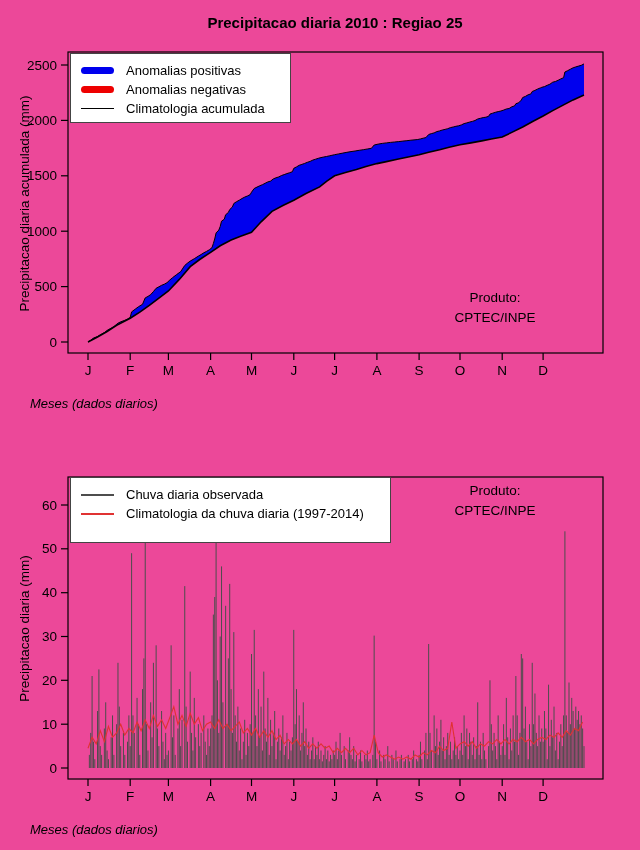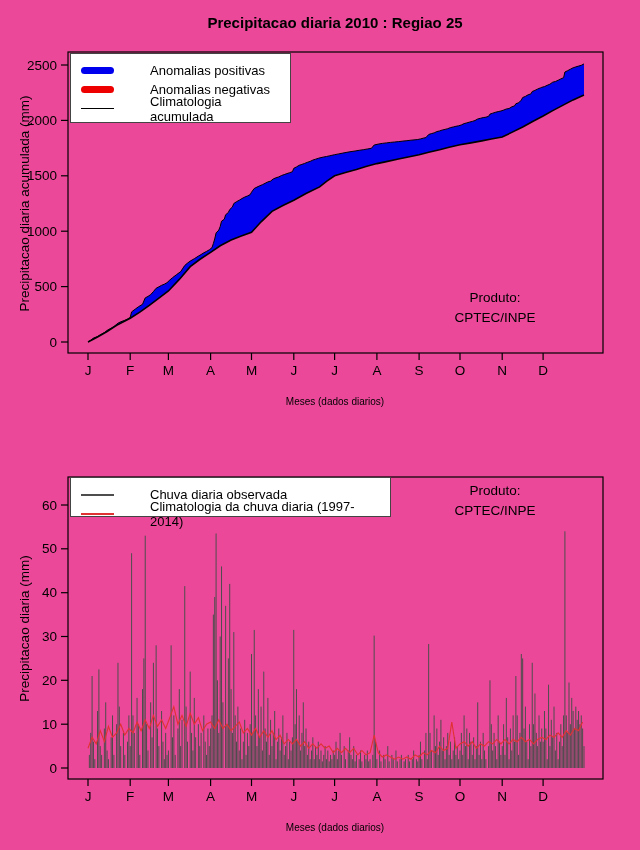--- a/index.html
+++ b/index.html
@@ -5,28 +5,28 @@
   html,body{margin:0;padding:0;background:#ffffff;}
   .page{position:relative;width:640px;height:850px;background:#ec4899;overflow:hidden;
         font-family:"Liberation Sans", sans-serif;color:#000;}
   .chart-svg{position:absolute;left:0;top:0;}
   .title{position:absolute;left:30px;top:14px;width:610px;text-align:center;
          font-size:15px;font-weight:bold;}
   .ylab{position:absolute;font-size:13.5px;white-space:nowrap;transform:rotate(-90deg);
         transform-origin:center center;}
   .ylab1{left:-86px;top:196px;width:220px;text-align:center;}
   .ylab2{left:-66px;top:621px;width:180px;text-align:center;}
-  .xlab{position:absolute;left:30px;width:610px;text-align:center;font-size:10px;}
+  .xlab{position:absolute;left:30px;width:610px;text-align:left;font-size:13px;font-style:italic;}
   .xlab1{top:396px;}
   .xlab2{top:822px;}
   .legend{position:absolute;background:#ffffff;border:1px solid #444;box-sizing:border-box;
           padding:7px 10px 6px 10px;font-size:13px;}
   .legend1{left:70px;top:53px;width:221px;height:70px;}
-  .legend2{left:70px;top:477px;width:321px;height:40px;}
-  .lg-row{display:flex;align-items:center;height:19px;gap:24px;}
+  .legend2{left:70px;top:477px;width:321px;height:66px;}
+  .lg-row{display:flex;align-items:center;height:19px;}
   .lg-swatch{width:33px;margin-right:12px;flex:0 0 33px;}
   .sw-thick{height:7px;border-radius:4px;}
   .sw-thin{height:2px;}
   .sw-hair{height:1.5px;}
   .produto{position:absolute;text-align:center;font-size:13.5px;line-height:20px;width:200px;}
   .produto1{left:395px;top:288px;}
   .produto2{left:395px;top:481px;}
 </style>
 </head>
 <body>

